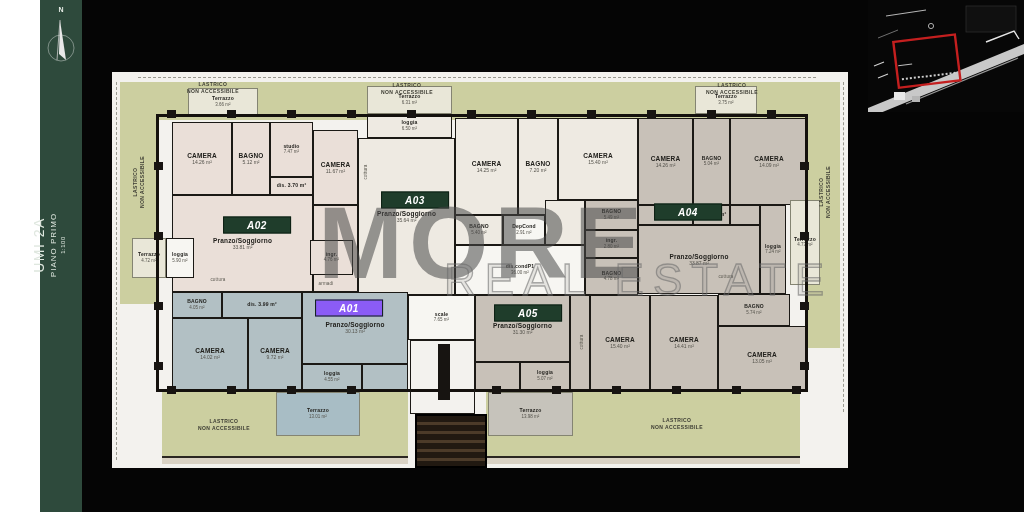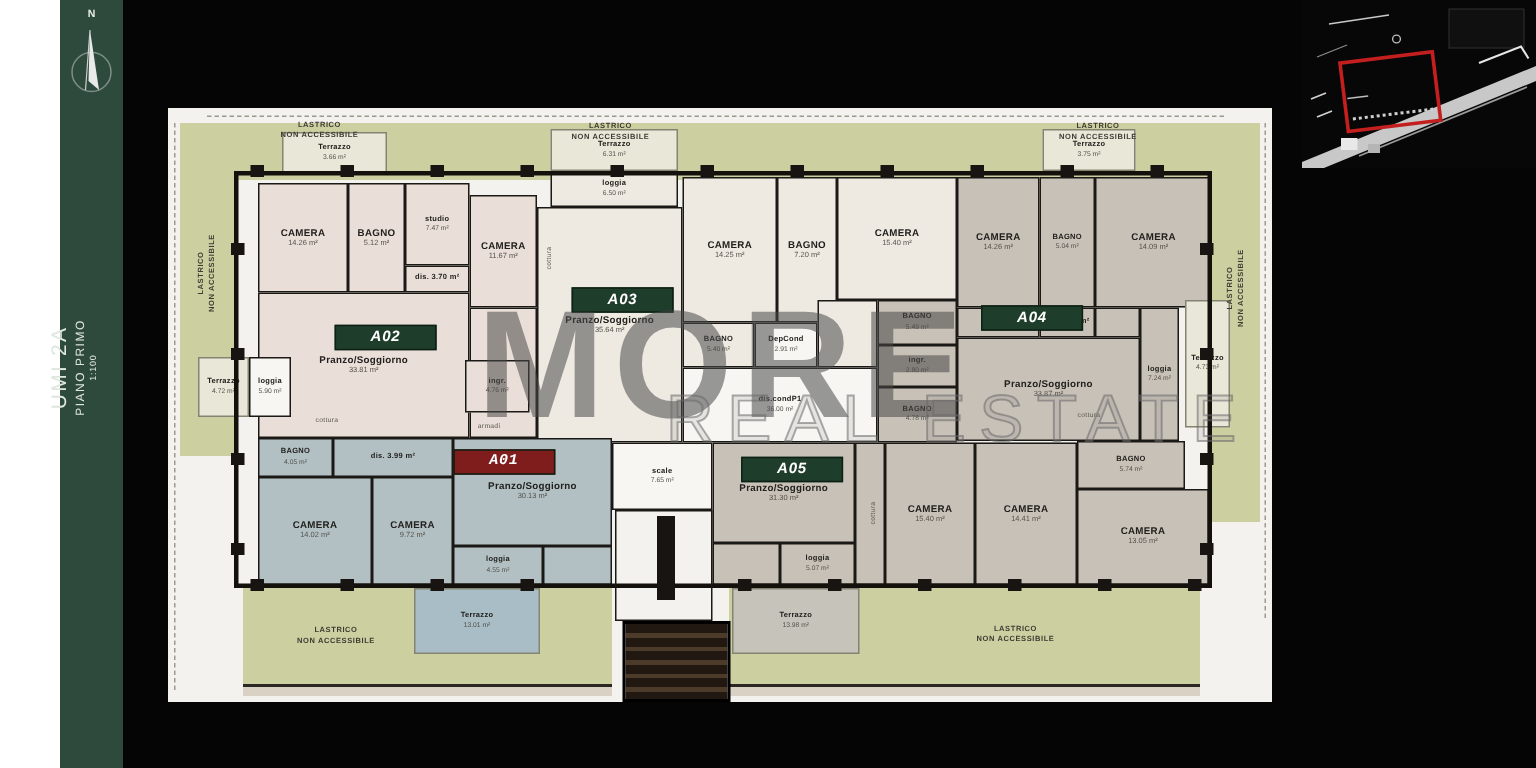--- a/index.html
+++ b/index.html
@@ -325,21 +325,21 @@
       <div class="rg flat" style="left: 620px; top: 314px; width: 9px; height: 8px; background: rgb(23, 20, 17); z-index: 20;"></div>
       <div class="rg flat" style="left: 680px; top: 314px; width: 9px; height: 8px; background: rgb(23, 20, 17); z-index: 20;"></div>
       <div class="rg flat" style="left: 42px; top: 90px; width: 9px; height: 8px; background: rgb(23, 20, 17); z-index: 20;"></div>
       <div class="rg flat" style="left: 42px; top: 160px; width: 9px; height: 8px; background: rgb(23, 20, 17); z-index: 20;"></div>
       <div class="rg flat" style="left: 42px; top: 230px; width: 9px; height: 8px; background: rgb(23, 20, 17); z-index: 20;"></div>
       <div class="rg flat" style="left: 42px; top: 290px; width: 9px; height: 8px; background: rgb(23, 20, 17); z-index: 20;"></div>
       <div class="rg flat" style="left: 688px; top: 90px; width: 9px; height: 8px; background: rgb(23, 20, 17); z-index: 20;"></div>
       <div class="rg flat" style="left: 688px; top: 160px; width: 9px; height: 8px; background: rgb(23, 20, 17); z-index: 20;"></div>
       <div class="rg flat" style="left: 688px; top: 230px; width: 9px; height: 8px; background: rgb(23, 20, 17); z-index: 20;"></div>
       <div class="rg flat" style="left: 688px; top: 290px; width: 9px; height: 8px; background: rgb(23, 20, 17); z-index: 20;"></div>
-      <div class="badge" style="left: 224px; top: 236px; background: #7f1d1d; color: rgb(255, 255, 255); font-family: Liberation Mono, monospace;">A01</div>
+      <div class="badge" style="left: 237px; top: 236px; background: #8b5cf6; color: rgb(255, 255, 255);">A01</div>
       <div class="badge" style="left: 145px; top: 153px; background: rgb(31, 61, 43); color: rgb(255, 255, 255);">A02</div>
       <div class="badge" style="left: 303px; top: 128px; background: rgb(31, 61, 43); color: rgb(255, 255, 255);">A03</div>
       <div class="badge" style="left: 576px; top: 140px; background: rgb(31, 61, 43); color: rgb(255, 255, 255);">A04</div>
       <div class="badge" style="left: 416px; top: 241px; background: rgb(31, 61, 43); color: rgb(255, 255, 255);">A05</div>
     </div>
 
   <div class="wm1">MORE</div>
   <div class="wm2">REAL ESTATE</div>
 
   <svg class="inset" width="156" height="112" viewBox="0 0 156 112">

